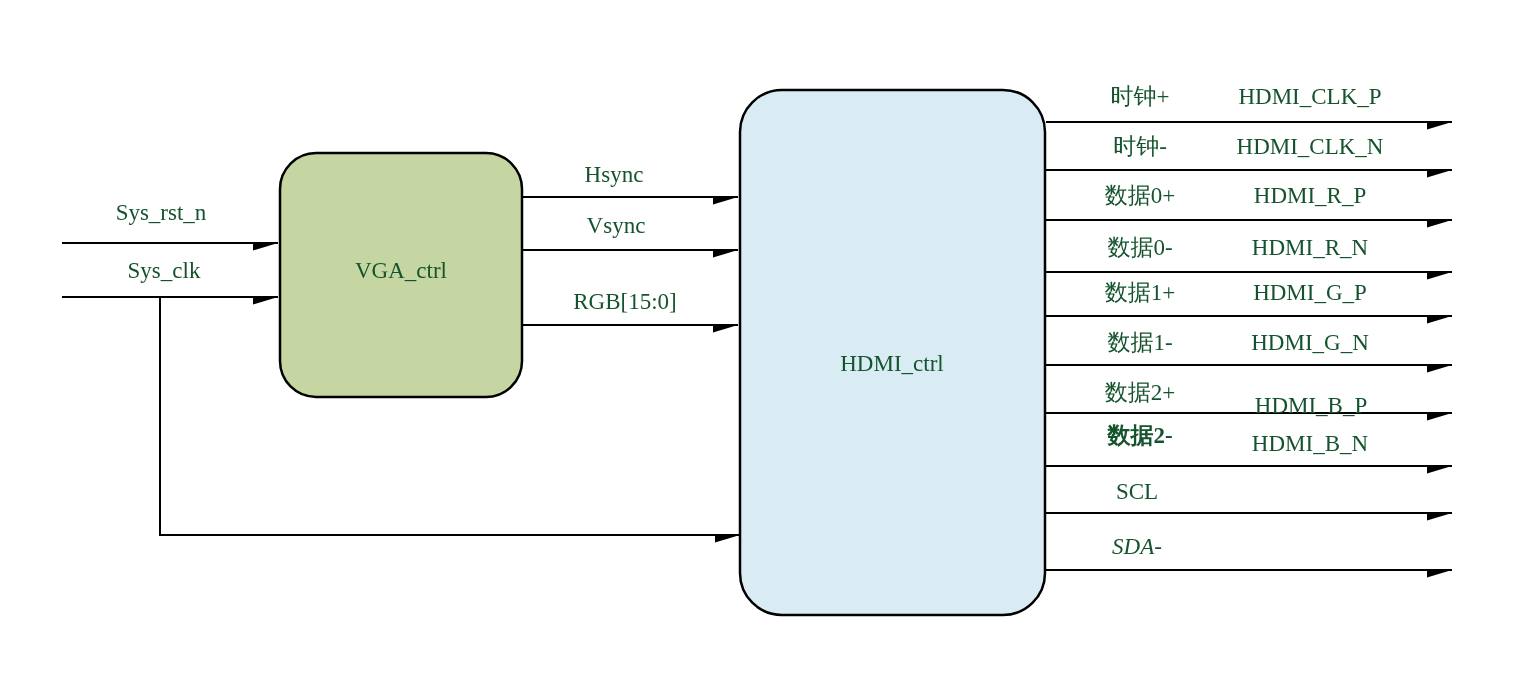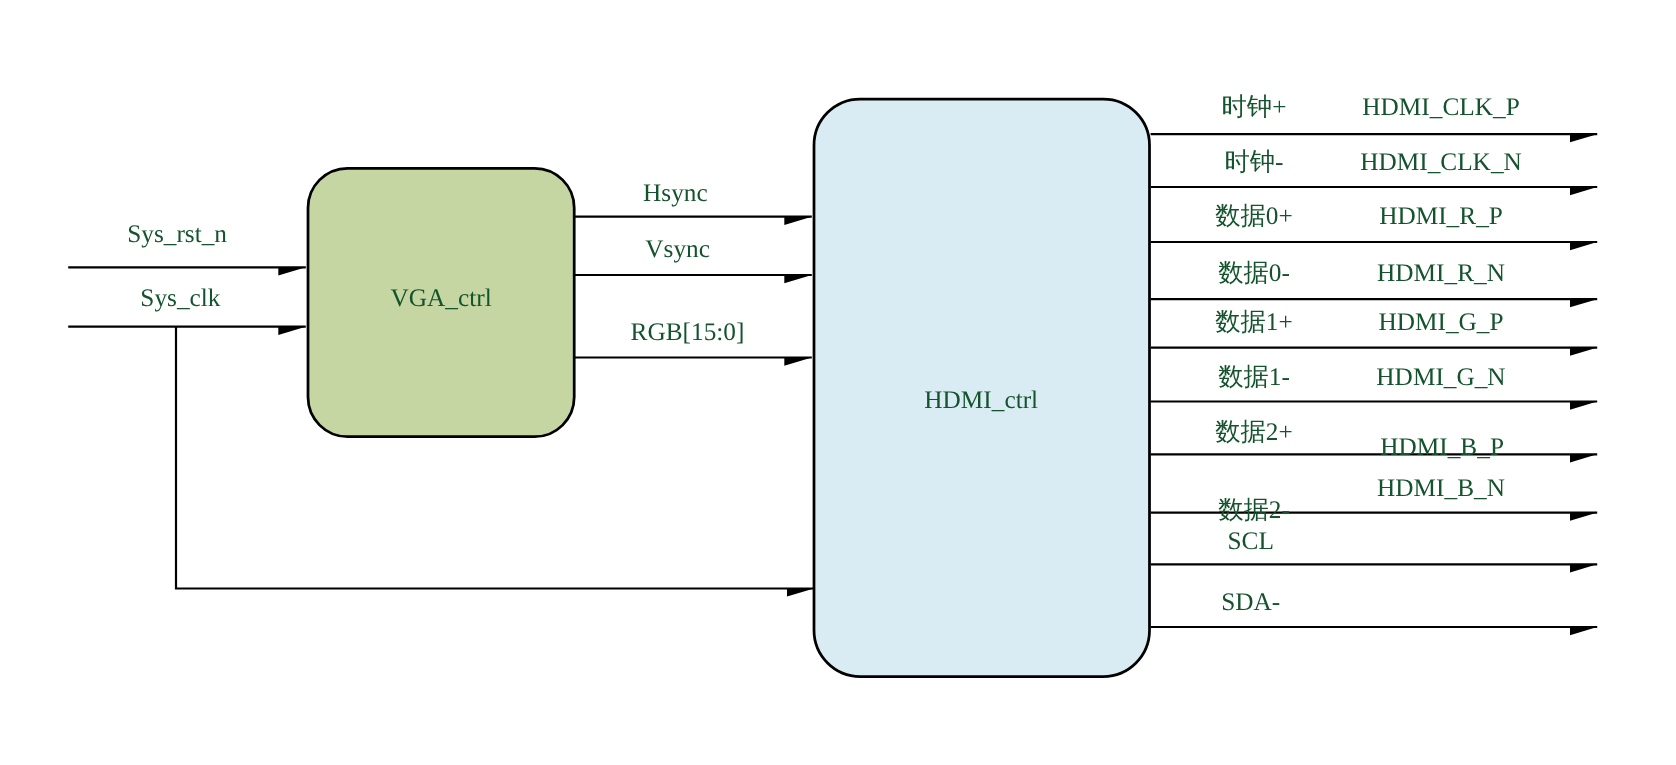--- a/index.html
+++ b/index.html
@@ -96,20 +96,20 @@
 
   <div class="lbl" style="left:1140px; top:293px;">数据1+</div>
   <div class="lbl" style="left:1310px; top:293px;">HDMI_G_P</div>
 
   <div class="lbl" style="left:1140px; top:343px;">数据1-</div>
   <div class="lbl" style="left:1310px; top:343px;">HDMI_G_N</div>
 
   <div class="lbl" style="left:1140px; top:393px;">数据2+</div>
   <div class="lbl" style="left:1311px; top:393px;margin-top:13px;">HDMI_B_P</div>
 
-  <div class="lbl" style="left:1140px; top:464px;">数据2-</div>
+  <div class="lbl" style="left:1140px; top:436px;font-weight:bold;">数据2-</div>
   <div class="lbl" style="left:1310px; top:444px;">HDMI_B_N</div>
 
   <div class="lbl" style="left:1137px; top:492px;">SCL</div>
 
-  <div class="lbl" style="left:1137px; top:547px;">SDA-</div>
+  <div class="lbl" style="left:1137px; top:547px;font-style:italic;">SDA-</div>
 
 </div>
 
 </body></html>

